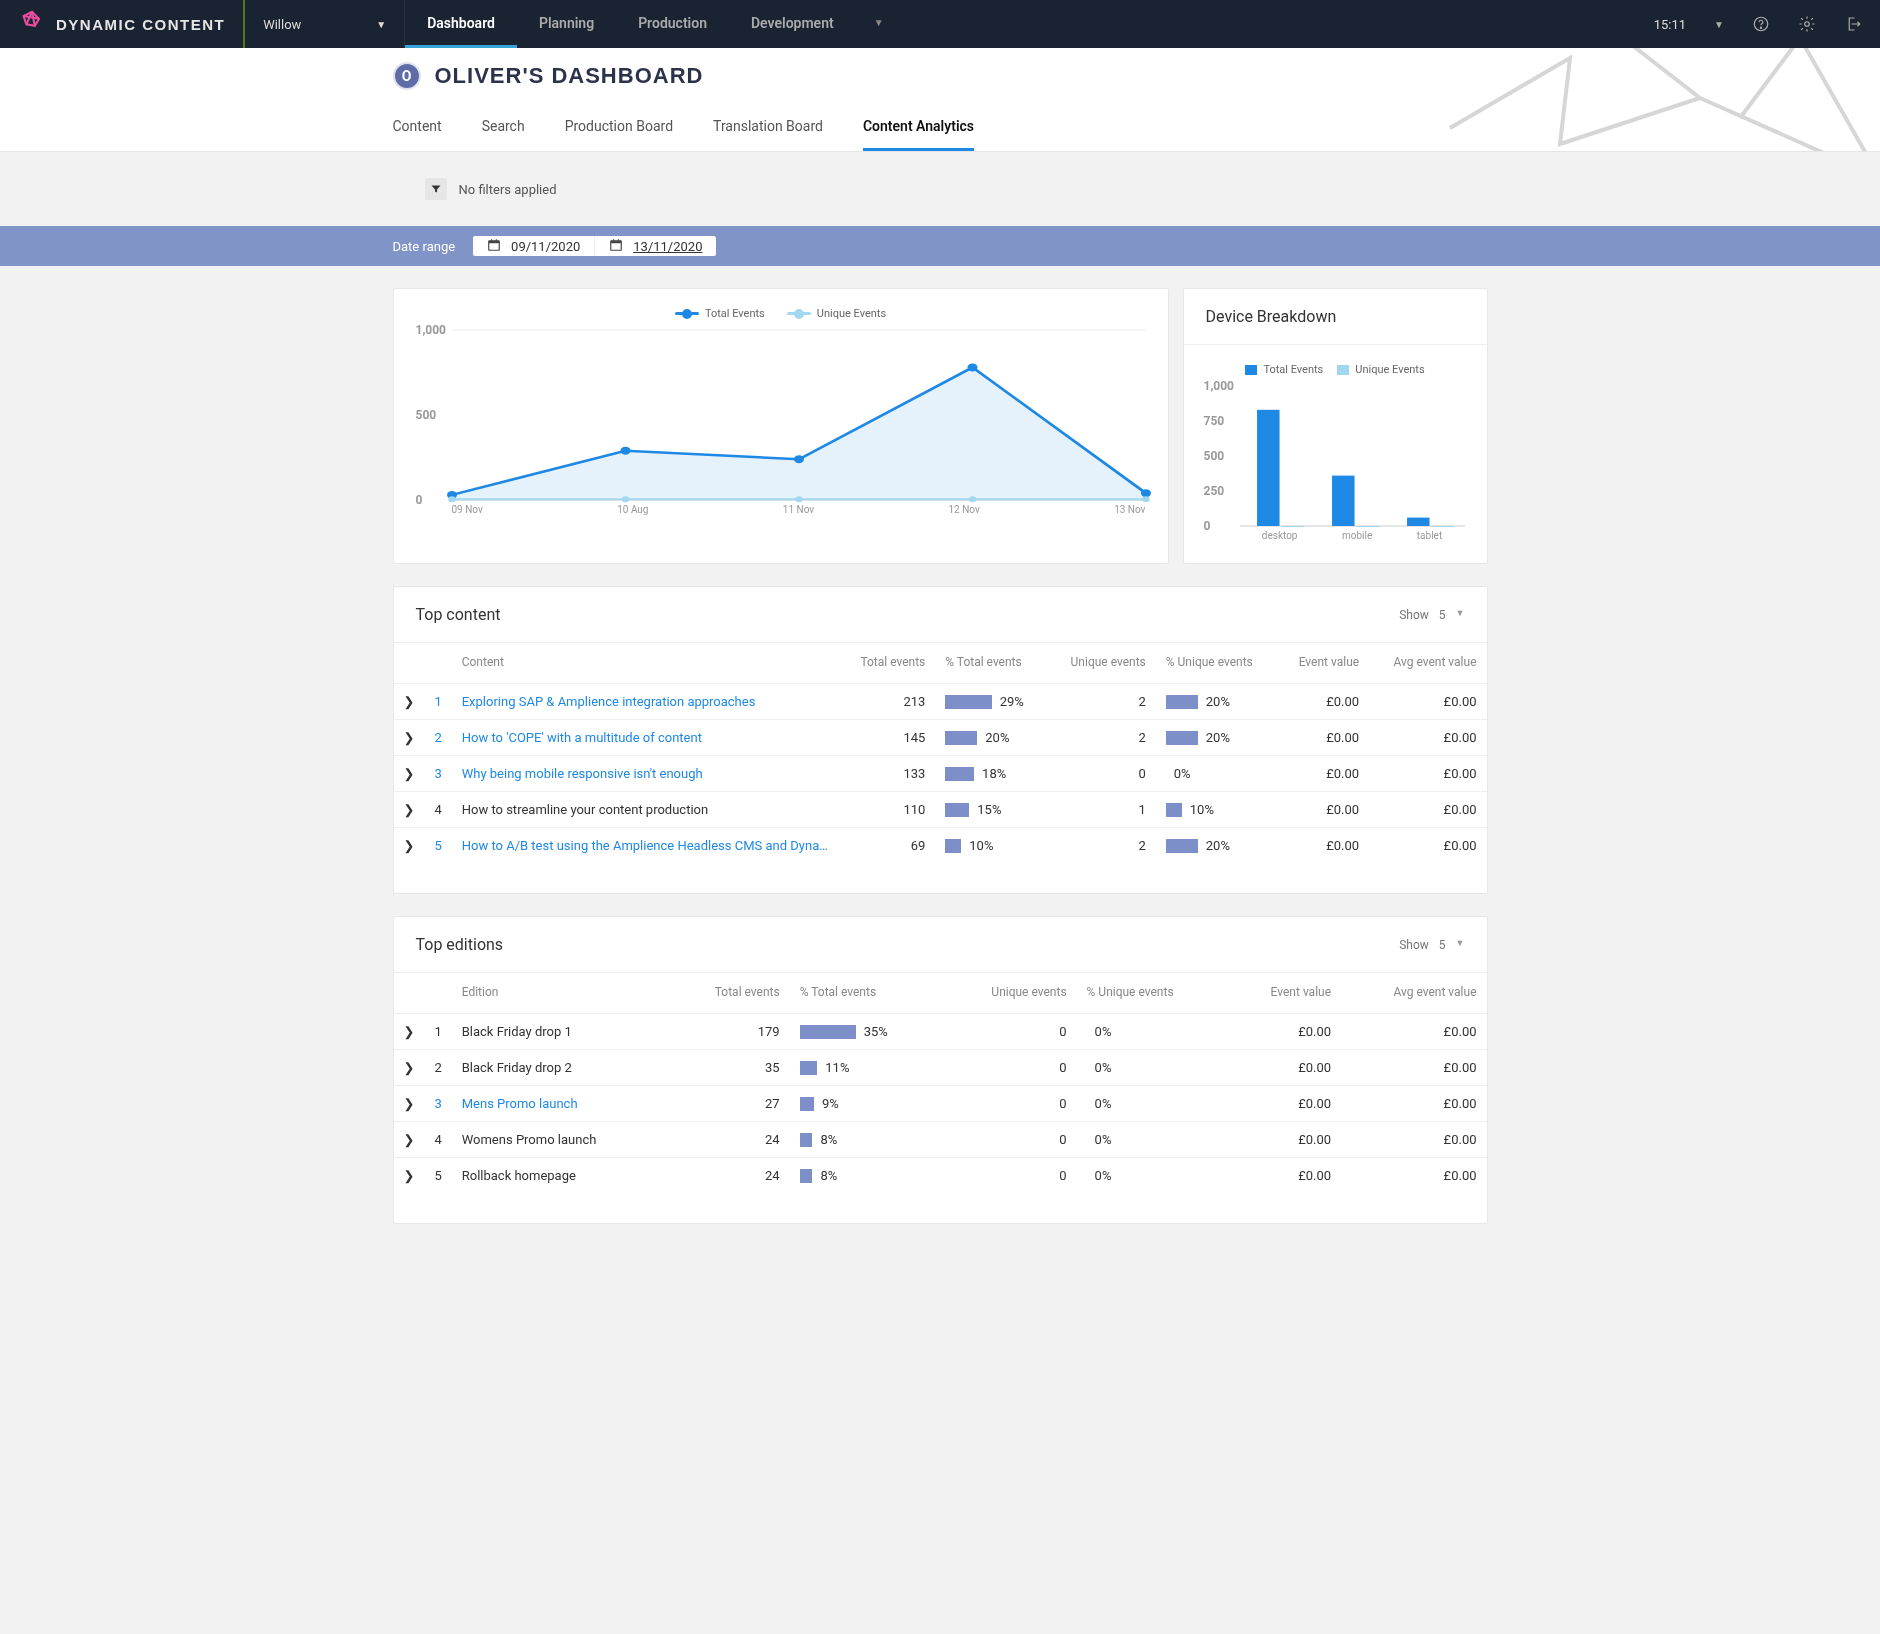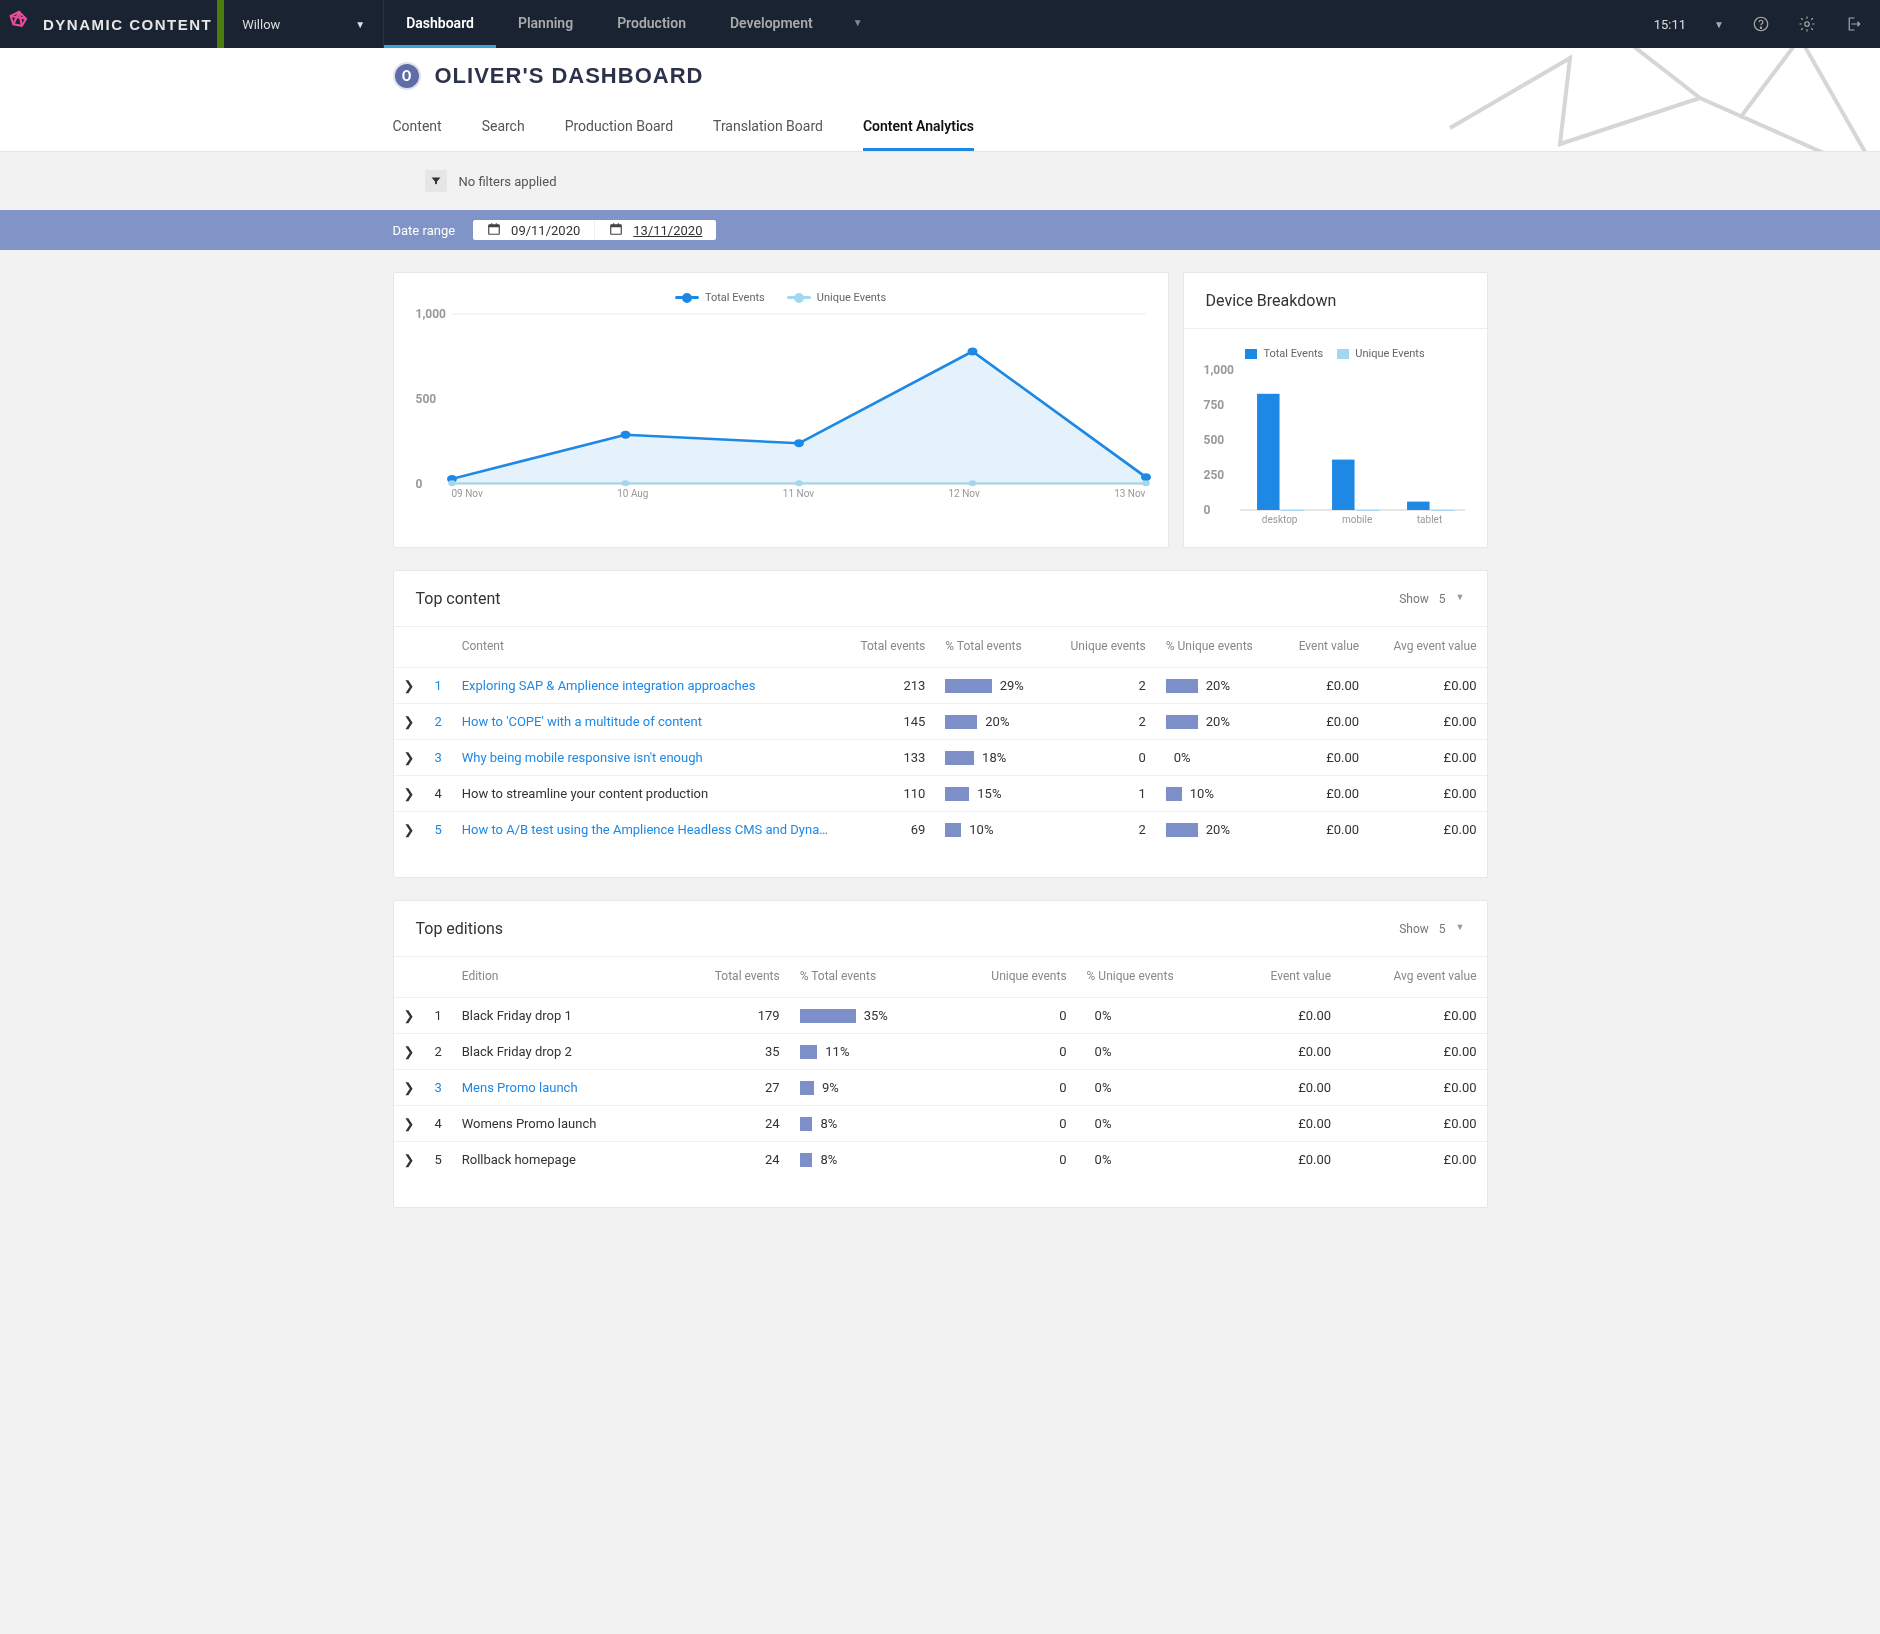--- a/index.html
+++ b/index.html
@@ -1,20 +1,20 @@
 <!DOCTYPE html>
 <html><head>
 <meta charset="utf-8">
 <style>
   * { box-sizing: border-box; margin: 0; padding: 0; }
   body { font-family: -apple-system, BlinkMacSystemFont, "Segoe UI", Roboto, Arial, sans-serif; background: #f2f2f2; color: #333; font-size: 13px; }
   
   
   .topnav { display:flex; align-items:center; background:#1a2332; height:48px; color:#c9c9c9; padding:0 18px 0 0; }
-  .logo-area { display:flex; align-items:center; gap:10px; padding:0 5px; height:100%; border-right:7px solid #4d7c0f;}
+  .logo-area { display:flex; align-items:center; gap:10px; padding:0 18px; height:100%; border-right:2px solid #4d7c0f;}
   .brand { letter-spacing:1.5px; font-weight:700; color:#e6e6e6; font-size:15px; font-family:"Arial Narrow", Arial; }
   .hub-select { display:flex; align-items:center; justify-content:space-between; padding:0 18px; width:160px; height:100%; border-right:1px solid #2a3440; color:#ddd; }
   .main-tabs { display:flex; height:100%; }
   .main-tab { display:flex; align-items:center; padding:0 22px; height:100%; color:#aaa; font-weight:600; font-size:14px; cursor:pointer; border-bottom:3px solid transparent; }
   .main-tab.active { color:#fff; border-bottom-color:#36a3db; }
   .main-tab .chev { margin-left:40px; font-size:10px; color:#888;}
   .nav-spacer { flex:1; }
   .nav-right { display:flex; align-items:center; gap:28px; color:#aaa; }
   .nav-icon { width:18px; height:18px; display:flex; align-items:center; justify-content:center; color:#aaa; cursor:pointer;}
   
@@ -23,21 +23,21 @@
   .page-header-inner { max-width:1175px; margin:0 auto; padding:0 40px; }
   .title-row { display:flex; align-items:center; gap:14px; padding:14px 0; position:relative; z-index:2;}
   .avatar { width:28px; height:28px; border-radius:50%; background:#5e6ca7; color:#fff; display:flex; align-items:center; justify-content:center; font-weight:700; font-size:14px; border:2px solid #e0e2ea;}
   .page-title { font-family:"Arial Narrow", Arial; font-weight:700; font-size:22px; letter-spacing:1px; color:#2b324a; text-transform:uppercase;}
   .subtabs { display:flex; gap:40px; }
   .subtab { padding:14px 0; color:#555; cursor:pointer; font-size:14px; }
   .subtab.active { color:#111; font-weight:600; border-bottom:3px solid #1e88e5; }
   .deco-svg { position:absolute; right:0; top:0; height:130px; width:440px; z-index:0; }
   
   
-  .filter-row { max-width:1175px; margin:8px auto; padding:10px 40px; display:flex; align-items:center; gap:12px; }
+  .filter-row { max-width:1175px; margin:16px auto; padding:10px 40px; display:flex; align-items:center; gap:12px; }
   .filter-btn { width:22px; height:22px; background:#e6e6e6; border-radius:2px; display:flex; align-items:center; justify-content:center; cursor:pointer;}
   .filter-text { color:#555; font-size:13px;}
   
   
   .date-bar { background:#8094c7; }
   .date-bar-inner { max-width:1175px; margin:0 auto; padding:0 40px; display:flex; align-items:center; gap:18px; height:40px;}
   .date-label { color:#fff; font-size:13px;}
   .date-inputs { display:flex; background:#fff; border-radius:2px; overflow:hidden; }
   .date-input { display:flex; align-items:center; gap:10px; padding:0 14px; height:20px; font-size:13px; color:#333;}
   .date-input + .date-input { border-left:1px solid #eee;text-decoration:underline;}

